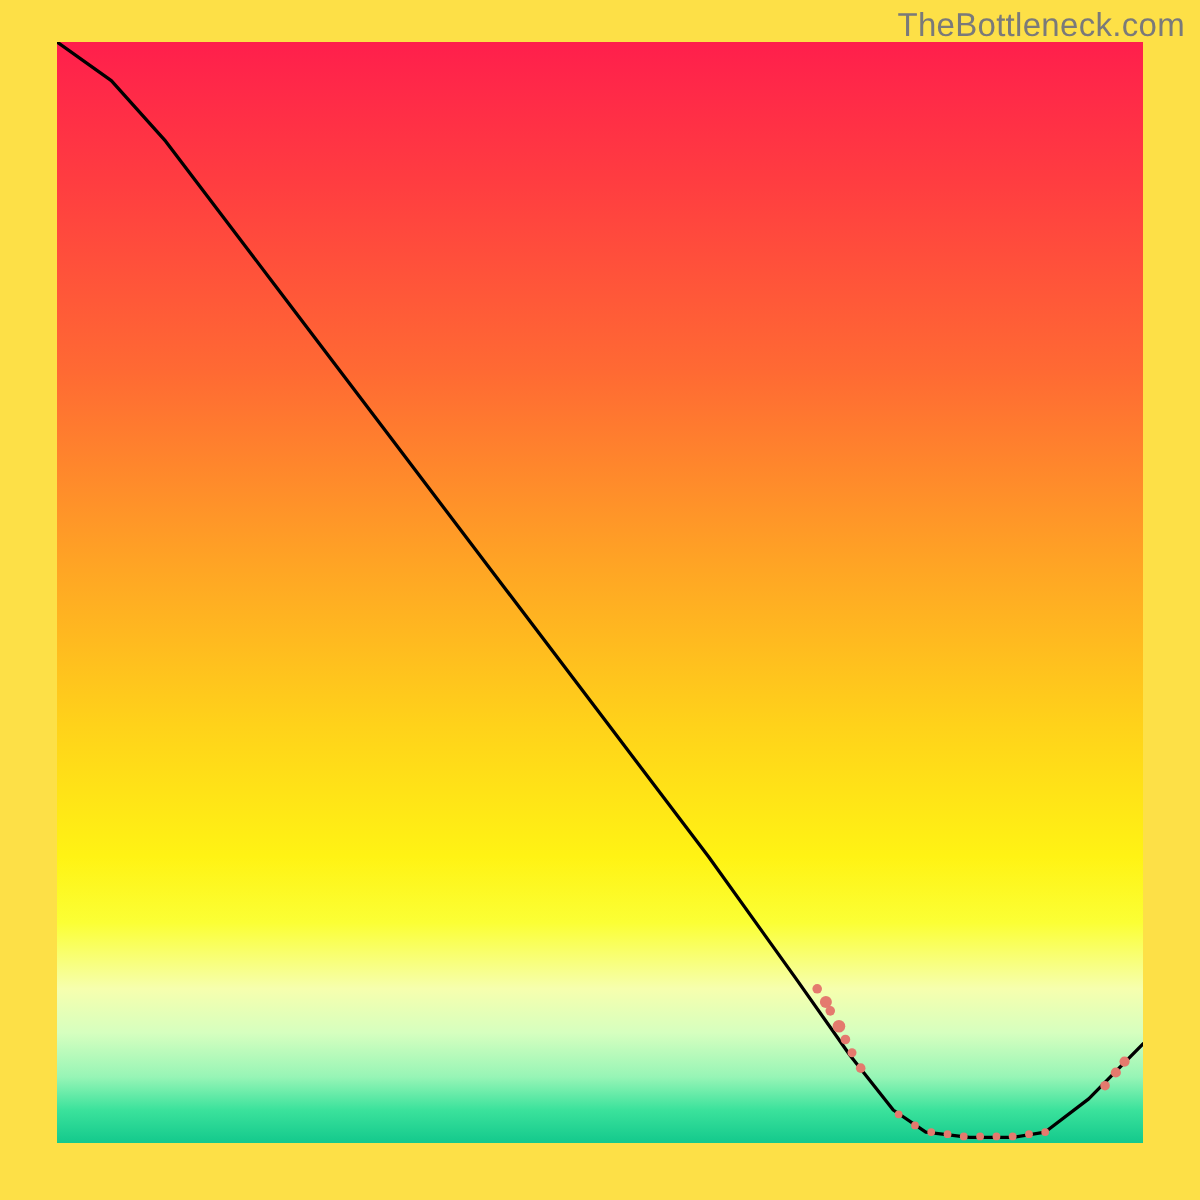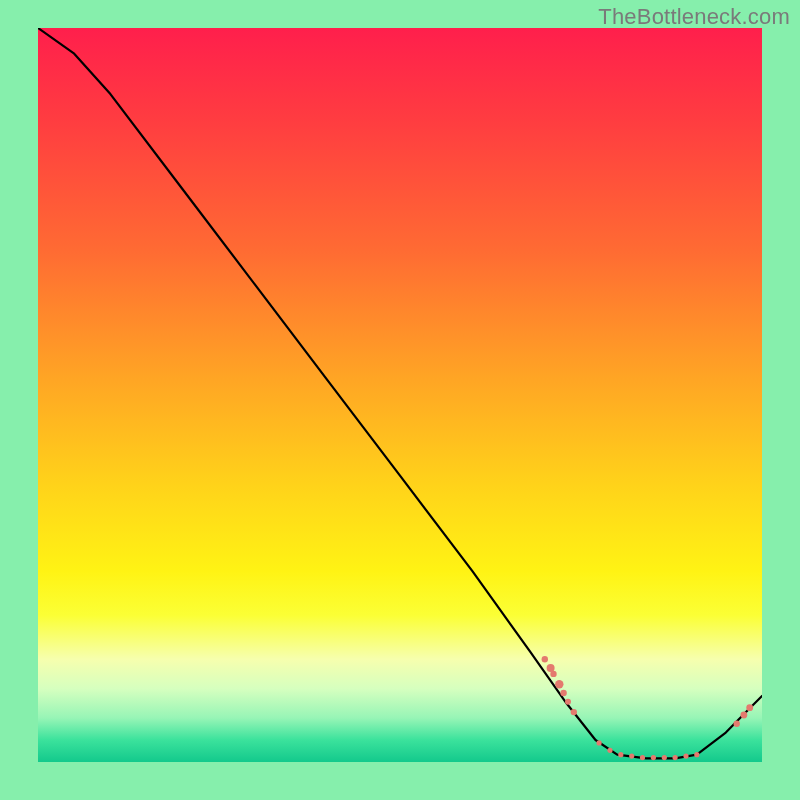--- a/index.html
+++ b/index.html
@@ -8,21 +8,21 @@
     width: 800px;
     height: 800px;
     background: #000;
     overflow: hidden;
     font-family: Arial, Helvetica, sans-serif;
   }
   .frame {
     position: relative;
     width: 800px;
     height: 800px;
-    background: #86efac;
+    background: #fde047;
   }
   .attribution {
     position: absolute;
     top: 4px;
     right: 10px;
     color: #7a7a7a;
     font-size: 22px;
     font-weight: 400;
     letter-spacing: 0.2px;
     z-index: 10;

